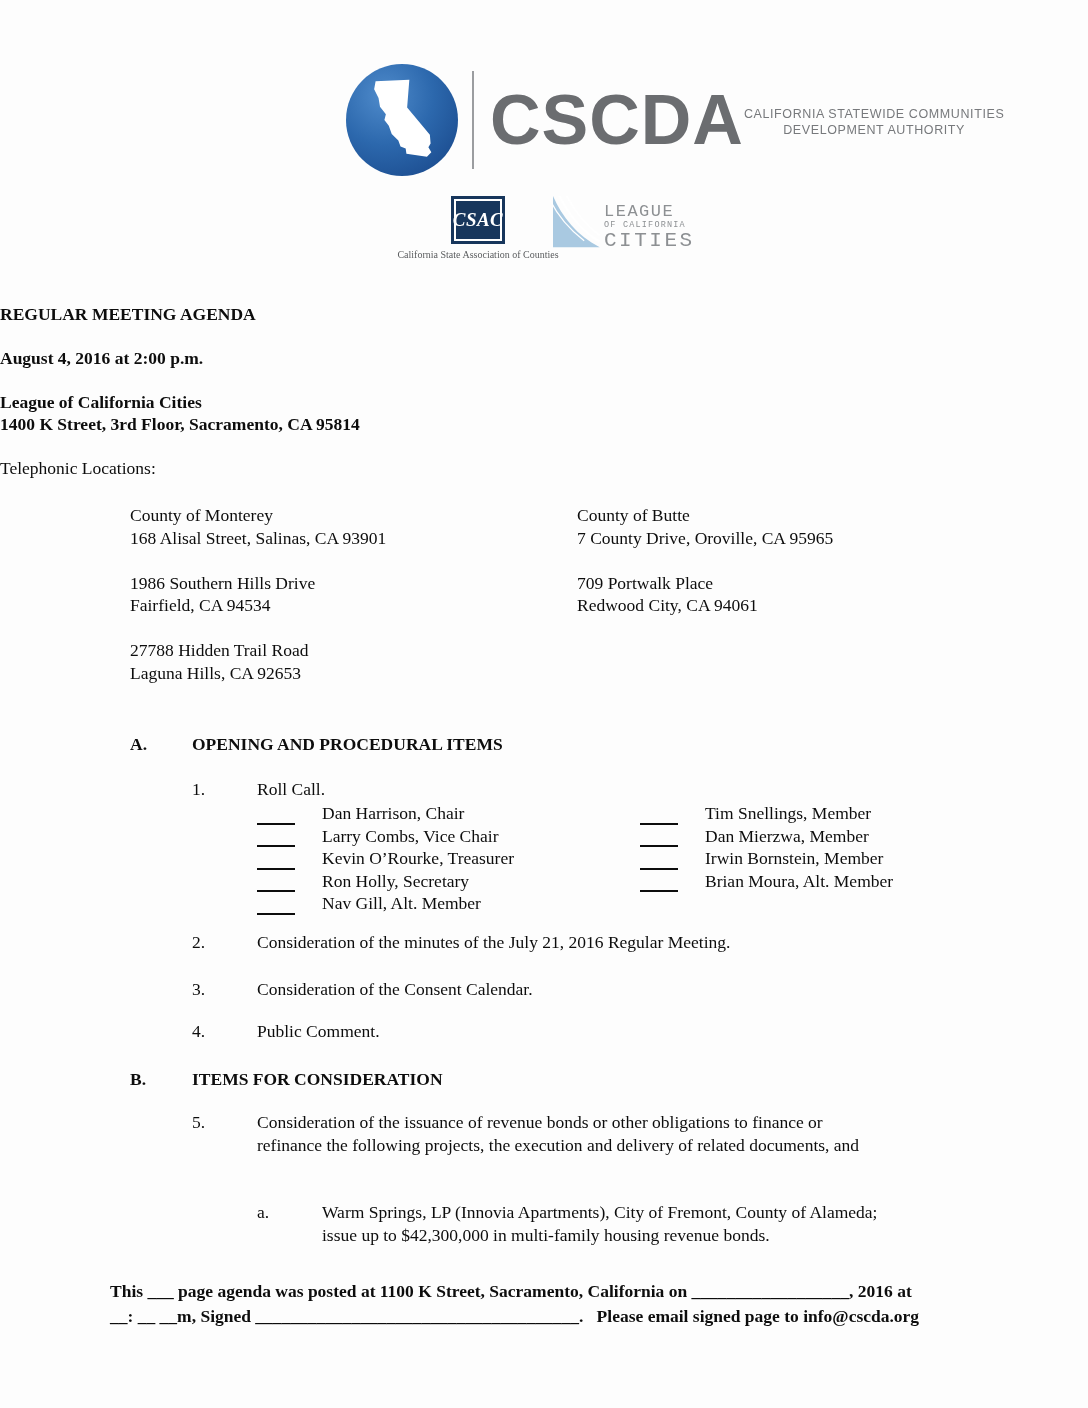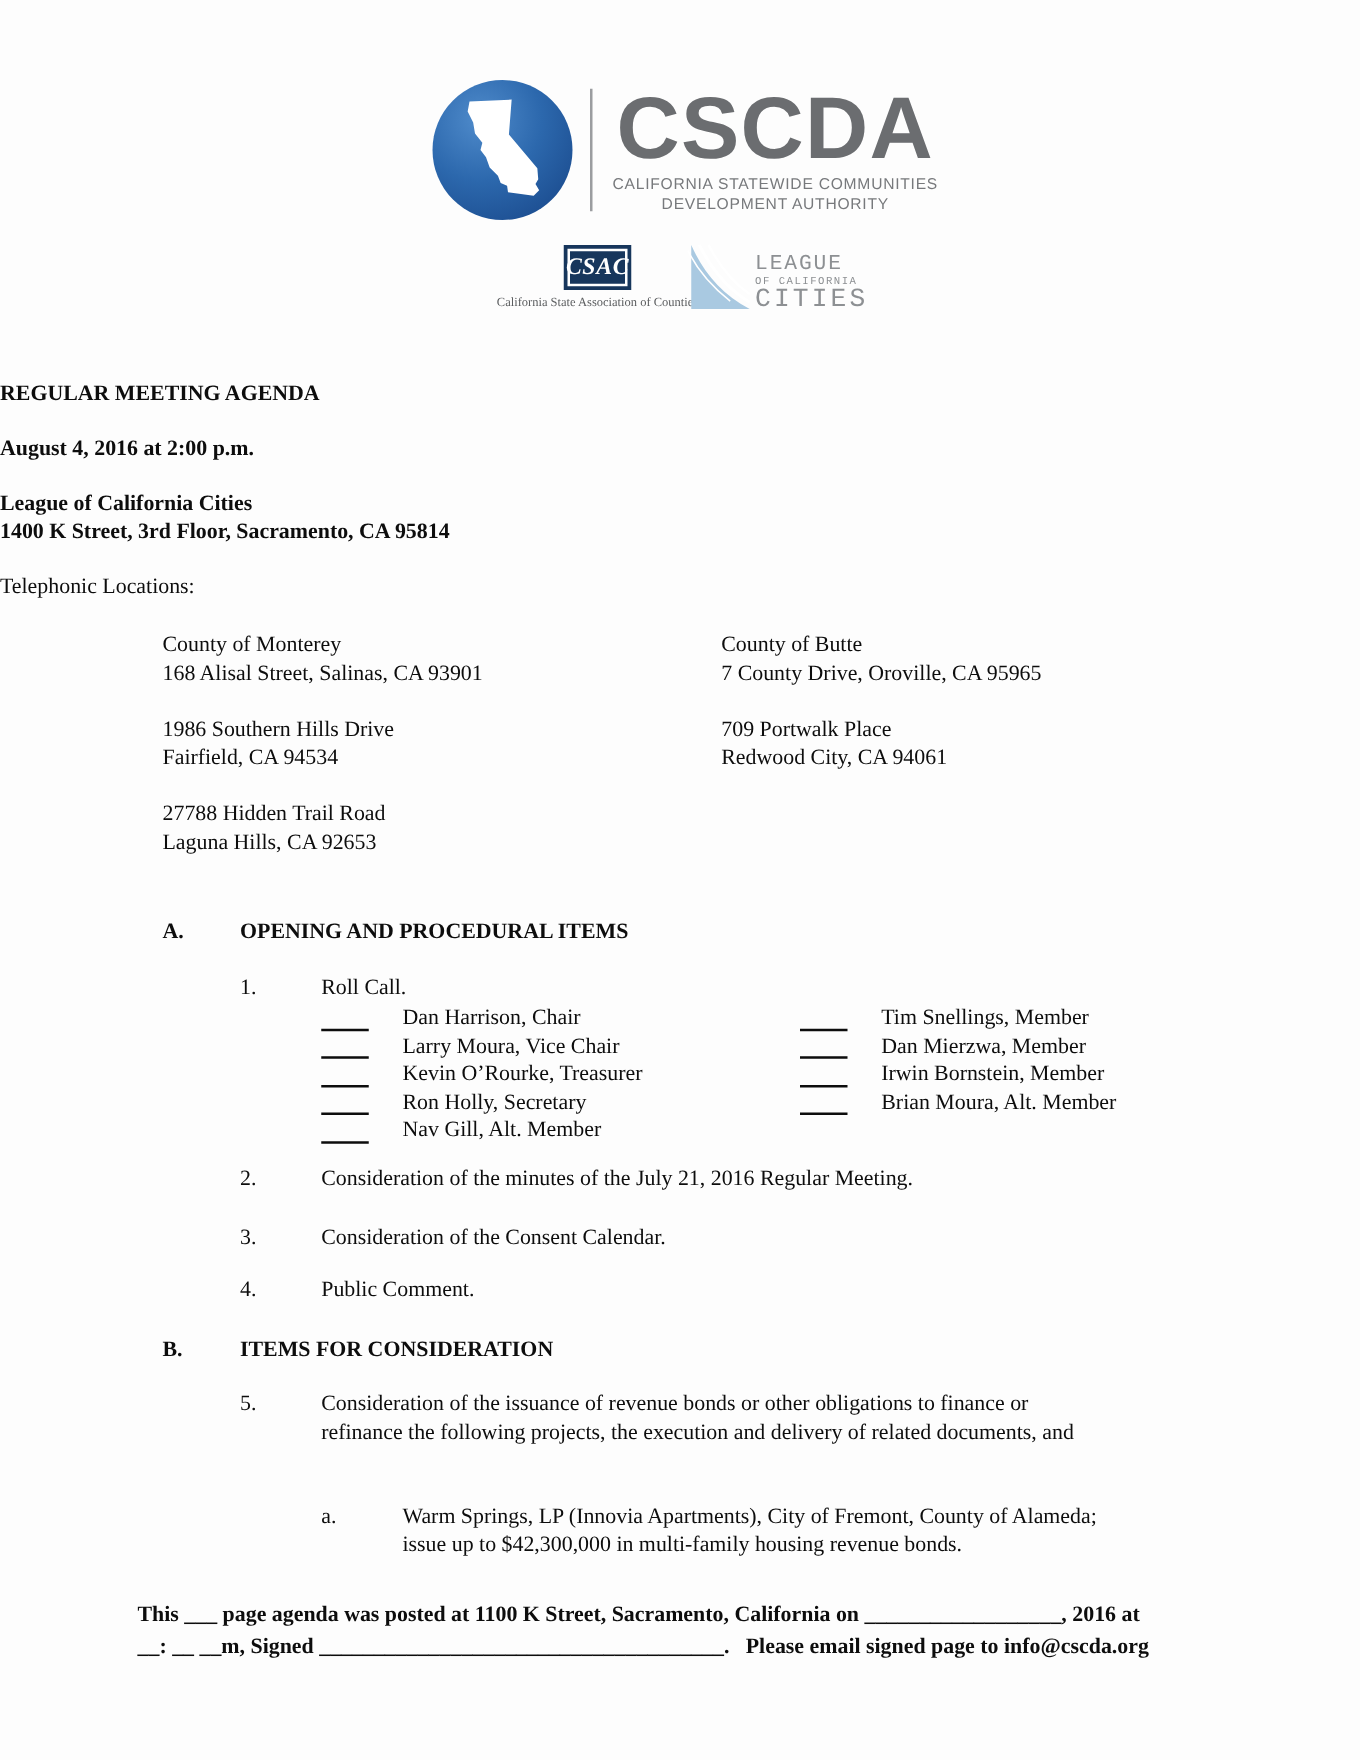--- a/index.html
+++ b/index.html
@@ -17,36 +17,36 @@
   
   .cscda-logo { position:absolute; left:346px; top:64px; display:flex; align-items:center; }
   .ca-circle {
     width:112px; height:112px; border-radius:50%;
     background:radial-gradient(circle at 34% 28%, #4f8bcb 0%, #2c68ad 45%, #1d4f92 82%, #2a62a5 100%);
     display:flex; align-items:center; justify-content:center;
     flex:0 0 auto;
   }
   .ca-circle svg { width:74px; height:88px; display:block; }
   .logo-divider { width:2px; height:98px; background:#9b9da0; margin:0 16px 0 14px; }
-  .cscda-wordmark { display:flex; flex-direction:column; align-items:center; }
+  .cscda-wordmark { display:flex; flex-direction:row; align-items:center; }
   .cscda-acronym {
     font-family:"Liberation Sans", sans-serif;
     font-weight:bold; font-size:70px; line-height:66px;
     color:#6b6d70; letter-spacing:1px;
   }
   .cscda-tagline {
     font-family:"Liberation Sans", sans-serif;
     font-size:12.5px; line-height:16px; letter-spacing:0.6px;
     color:#77797c; text-align:center; margin-top:4px;
   }
 
   
   .csac-block { position:absolute; left:417px; top:196px; width:122px; display:flex; flex-direction:column; align-items:center; }
   .csac-box {
-    width:54px; height:36px; background:#17365c; position:relative;
+    width:54px; height:48px; background:#17365c; position:relative;
     display:flex; align-items:center; justify-content:center;
   }
   .csac-box .inner-frame { position:absolute; top:3px; left:3px; right:3px; bottom:3px; border:2px solid #ffffff; }
   .csac-acronym {
     position:relative; color:#ffffff; font-family:"Liberation Serif", serif;
     font-style:italic; font-weight:bold; font-size:19px; letter-spacing:0.5px;
   }
   .csac-caption { margin-top:5px; font-size:10px; color:#5a5c5e; white-space:nowrap;text-align:right; }
 
   .league-block { position:absolute; left:549px; top:195px; display:flex; align-items:flex-start; }
@@ -170,21 +170,21 @@
     <span>Roll Call.</span>
   </div>
 
   <div class="roll-col" style="left:257px; top:802px;">
     <div class="roll-line">
       <span class="roll-blank"></span>
       <span class="roll-name">Dan Harrison, Chair</span>
     </div>
     <div class="roll-line">
       <span class="roll-blank"></span>
-      <span class="roll-name">Larry Moura, Vice Chair</span>
+      <span class="roll-name">Larry Combs, Vice Chair</span>
     </div>
     <div class="roll-line">
       <span class="roll-blank"></span>
       <span class="roll-name">Kevin O’Rourke, Treasurer</span>
     </div>
     <div class="roll-line">
       <span class="roll-blank"></span>
       <span class="roll-name">Ron Holly, Secretary</span>
     </div>
     <div class="roll-line">

